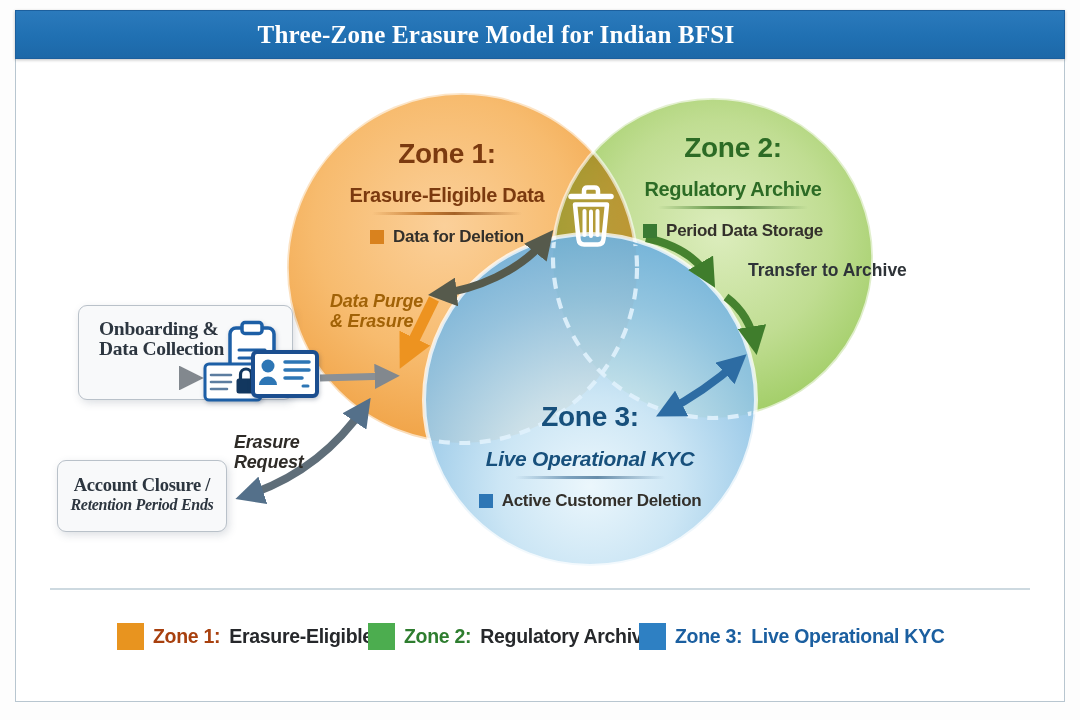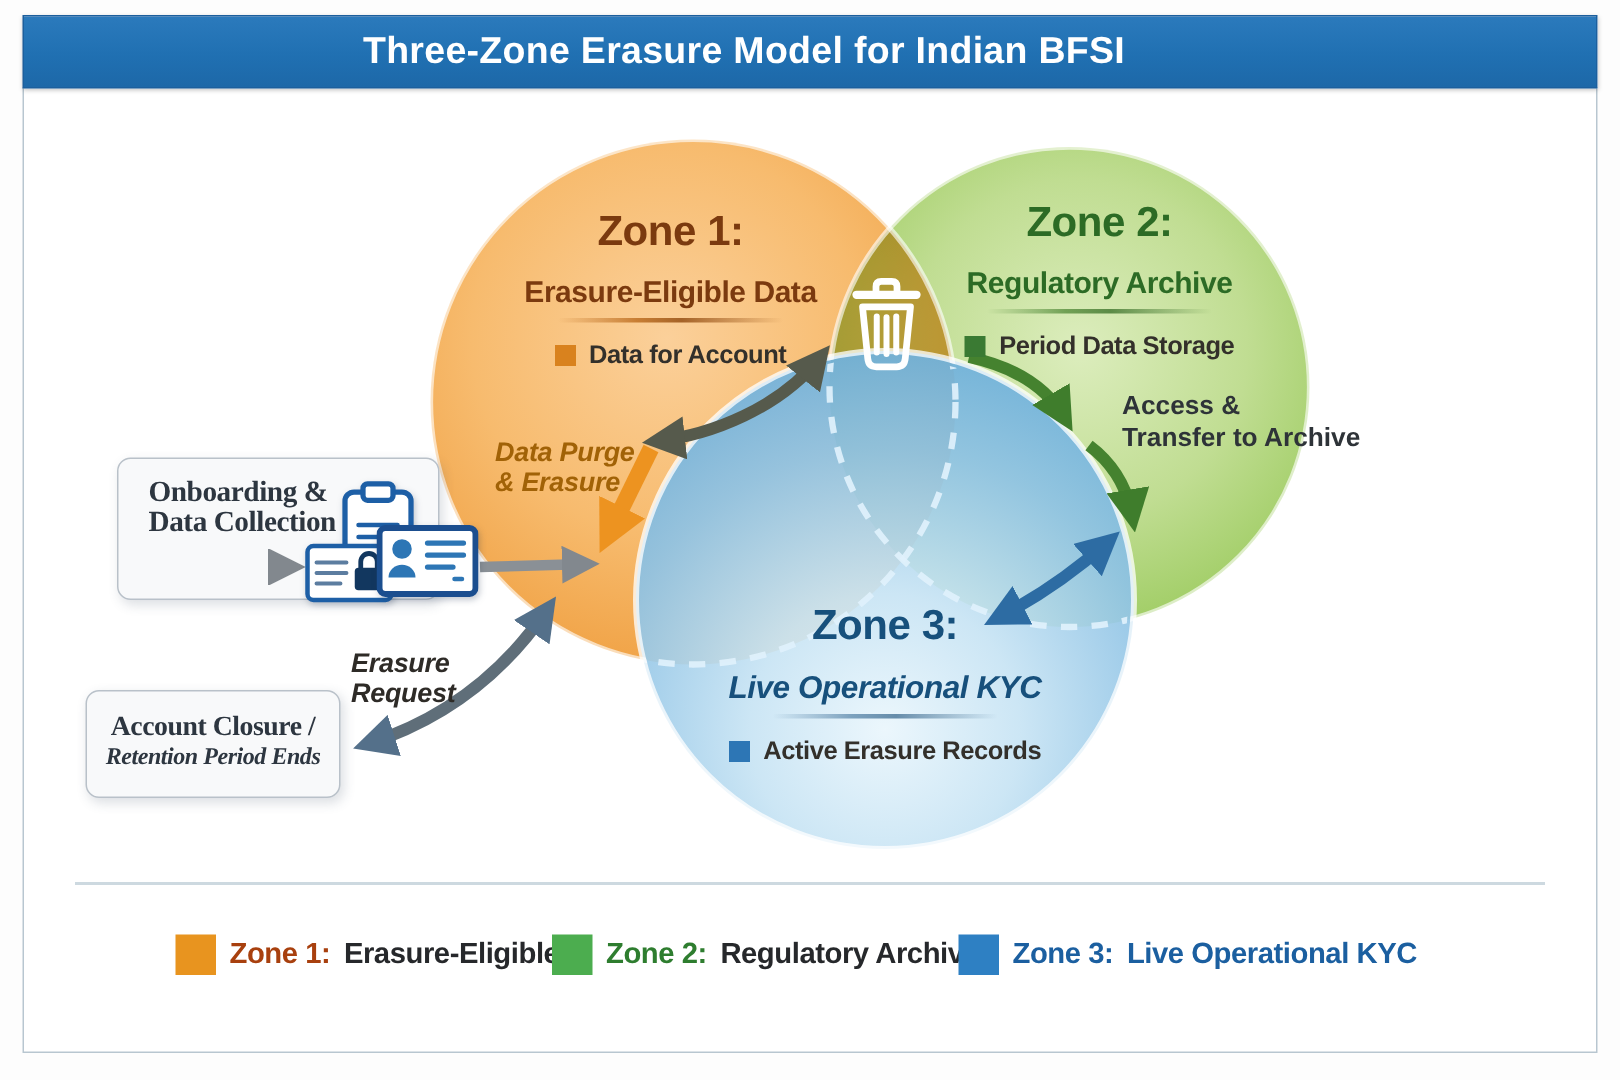--- a/index.html
+++ b/index.html
@@ -6,21 +6,21 @@
   .page{position:relative;width:1080px;height:720px;background:#fdfdfd;overflow:hidden;
         font-family:"Liberation Sans","DejaVu Sans",sans-serif;}
   .abs{position:absolute;}
 
   
   .banner{left:15px;top:10px;width:1050px;height:49px;
           background:linear-gradient(180deg,#2b7abc 0%,#2070b2 55%,#1d68a8 100%);
           border:1px solid #1c5f9d;box-sizing:border-box;
           box-shadow:0 1px 3px rgba(0,0,0,.25);}
   .banner h1{margin:0;height:47px;line-height:47px;text-align:center;color:#fff;
-             font-size:25px;font-weight:bold;letter-spacing:.2px;padding-right:88px;}
+             font-size:25px;font-weight:bold;letter-spacing:.2px;padding-right:88px;font-family:Liberation Serif, serif;}
 
   
   .frame{left:15px;top:58px;width:1050px;height:644px;border:1.5px solid #b8c6d0;
          box-sizing:border-box;background:#fff;}
 
   
   .circle{border-radius:50%;}
   .c-orange{left:287px;top:93px;width:350px;height:350px;
             background:radial-gradient(circle at 45% 38%,#fbd09a 0%,#f7bb6e 45%,#f0a143 78%,#ed9a38 100%);}
   .c-green{left:553px;top:98px;width:320px;height:320px;mix-blend-mode:multiply;
@@ -143,54 +143,53 @@
       <path d="M 6.5 -3 L 6.5 21" stroke-width="4"></path>
     </g>
   </svg>
 
   <div class="abs zoneblock z1" style="left:307px;top:138px;width:280px;">
     <div class="z-title">Zone 1:</div>
     <div class="z-sub">Erasure-Eligible Data</div>
     <div class="z-rule"></div>
     <div class="bullet">
       <span class="sq" style="background: rgb(217, 130, 30);"></span>
-      <span>Data for Account</span>
+      <span>Data for Deletion</span>
     </div>
   </div>
 
   <div class="abs zoneblock z2" style="left:593px;top:132px;width:280px;">
     <div class="z-title">Zone 2:</div>
     <div class="z-sub">Regulatory Archive</div>
     <div class="z-rule"></div>
     <div class="bullet">
       <span class="sq" style="background: rgb(58, 122, 51);"></span>
       <span>Period Data Storage</span>
     </div>
   </div>
 
   <div class="abs zoneblock z3" style="left:445px;top:401px;width:290px;">
     <div class="z-title">Zone 3:</div>
     <div class="z-sub">Live Operational KYC</div>
     <div class="z-rule"></div>
     <div class="bullet">
       <span class="sq" style="background: rgb(45, 118, 181);"></span>
-      <span>Active Erasure Records</span>
+      <span>Active Customer Deletion</span>
     </div>
   </div>
 
   <div class="abs flowlabel lbl-purge" style="left:330px;top:291px;">
     <div>Data Purge</div>
     <div>&amp; Erasure</div>
   </div>
   <div class="abs flowlabel lbl-erasure" style="left:234px;top:432px;">
     <div>Erasure</div>
     <div>Request</div>
   </div>
   <div class="abs lbl-access" style="left:748px;top:260px;">
-    <div>Access &amp;</div>
     <div>Transfer to Archive</div>
   </div>
 
   <div class="abs pbox box-onb" style="left:78px;top:305px;width:215px;height:95px;padding:13px 0 0 20px;">
     <div class="t1">Onboarding &amp;</div>
     <div class="t2">Data Collection</div>
     <svg width="140" height="24" style="position:absolute;left:4px;top:60px;">
       <defs>
         <linearGradient id="gArr" x1="0" y1="0" x2="1" y2="0">
           <stop offset="0" stop-color="#c6cbd1"></stop>

